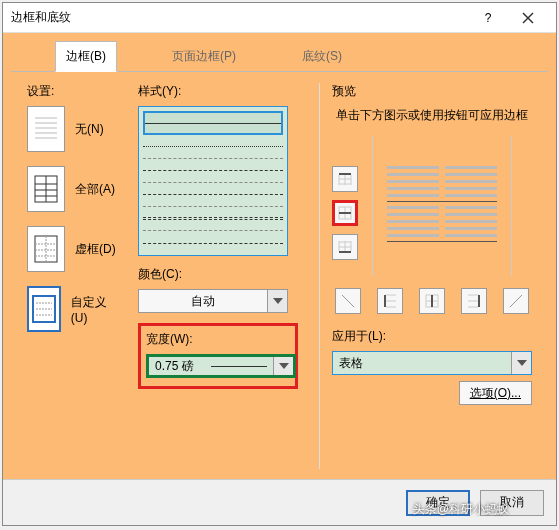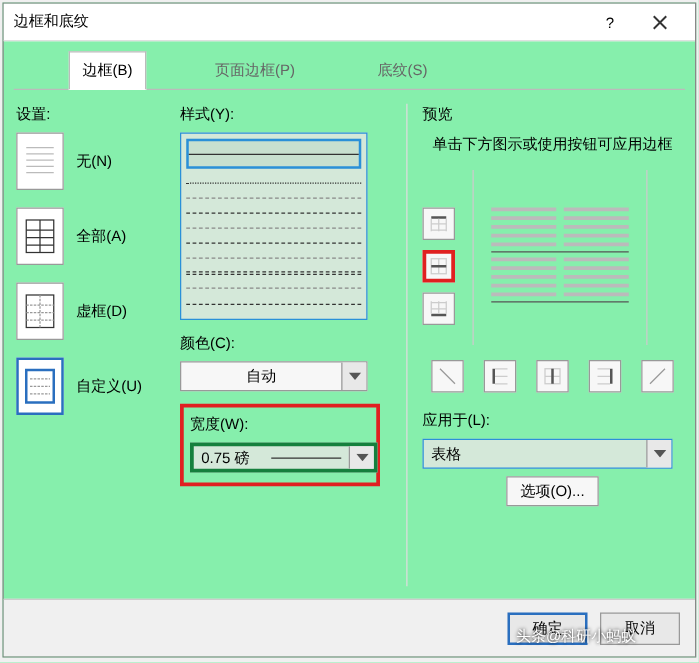--- a/index.html
+++ b/index.html
@@ -1,25 +1,25 @@
 <!DOCTYPE html>
 <html><head>
 <meta charset="utf-8">
 <style>
 * { box-sizing: border-box; margin: 0; padding: 0; font-family: "Microsoft YaHei", SimSun, sans-serif; font-size: 12px; }
 body { background: #f0f0f0; width: 559px; height: 530px; overflow: hidden; }
-.dialog { background: #86efac; border: 1px solid #888; width: 555px; height: 524px; margin: 2px; display: flex; flex-direction: column; }
+.dialog { background: #fdba74; border: 1px solid #888; width: 555px; height: 524px; margin: 2px; display: flex; flex-direction: column; }
 .titlebar { height: 30px; background: #fff; display: flex; align-items: center; padding: 0 8px; border-bottom: 1px solid #e0e0e0; }
 .titlebar .title { flex: 1; font-size: 12px; }
 .titlebar .winbtn { width: 40px; height: 28px; display: flex; align-items: center; justify-content: center; cursor: pointer; }
 .tabs { display: flex; padding: 8px 8px 0 8px; }
 .tab { padding: 6px 10px; border: 1px solid transparent; cursor: pointer; color: #666; margin-left: 44px; }
 .tab.active { border: 1px solid #bbb; border-bottom: 1px solid #fff; background: #fff; color: #000; position: relative; z-index: 2; }
 .tabline { border-top: 1px solid #bbb; margin: 0 8px; position: relative; top: -1px; }
-.content { flex: 1; display: flex; padding: 10px 10px; gap: 21px; }
+.content { flex: 1; display: flex; padding: 10px 24px; gap: 21px; }
 .col1 { width: 110px; }
 .col2 { width: 160px; }
 .col3 { flex: 1; border-left: 1px solid #ddd; padding-left: 12px; }
 .section-label { margin-bottom: 6px; }
 .setting-list { display: flex; flex-direction: column; gap: 14px; margin-top: 4px; }
 .setting-item { display: flex; align-items: center; gap: 10px; cursor: pointer; }
 .setting-icon { width: 38px; height: 46px; border: 1px solid #999; display: flex; align-items: center; justify-content: center; background: #fff; }
 .setting-item.selected .setting-icon { border: 2px solid #2a6fbf; }
 .setting-label { font-size: 12px; }
 .style-box { border: 1px solid #2a90d8; background: #d4e8d9; width: 150px; height: 150px; padding: 4px; }
@@ -38,21 +38,21 @@
 .pbtn { width: 26px; height: 26px; border: 1px solid #999; background: #f7f7f7; display: flex; align-items: center; justify-content: center; cursor: pointer; }
 .pbtn.sel { border: 3px solid #e02020; }
 .preview-canvas { width: 140px; height: 140px; border-left: 1px solid #ccc; border-right: 1px solid #ccc; margin-left: 8px; display: flex; align-items: center; justify-content: center; }
 .tablelines { width: 110px; }
 .tablelines .row { display: flex; gap: 6px; margin-bottom: 4px; }
 .tablelines .cell { flex: 1; height: 3px; background: #bbb; }
 .tablelines .bot { border-bottom: 1px solid #555; padding-bottom: 4px; }
 .preview-botbtns { display: flex; gap: 16px; margin-top: 12px; justify-content: center; }
 .apply-row { margin-top: 14px; }
 .apply-combo { width: 200px; background: #d4e8d9; border: 1px solid #2a90d8; }
-.optbtn-row { margin-top: 10px; text-align: center; }
+.optbtn-row { margin-top: 10px; text-align: right; text-decoration: underline; }
 .optbtn { padding: 4px 10px; border: 1px solid #999; background: #f7f7f7; cursor: pointer; }
 .footer { height: 46px; border-top: 1px solid #ccc; background: #f0f0f0; display: flex; align-items: center; justify-content: flex-end; gap: 10px; padding: 0 12px; }
 .btn { width: 64px; height: 26px; border: 1px solid #999; background: #e8e8e8; cursor: pointer; display: flex; align-items: center; justify-content: center; }
 .btn.primary { border: 2px solid #2a6fbf; }
 .watermark { position: absolute; bottom: 12px; right: 50px; font-size: 12px; color: #fff; text-shadow: 0 0 3px #000; }
 svg { display: block; }
 </style>
 </head>
 <body>
 

